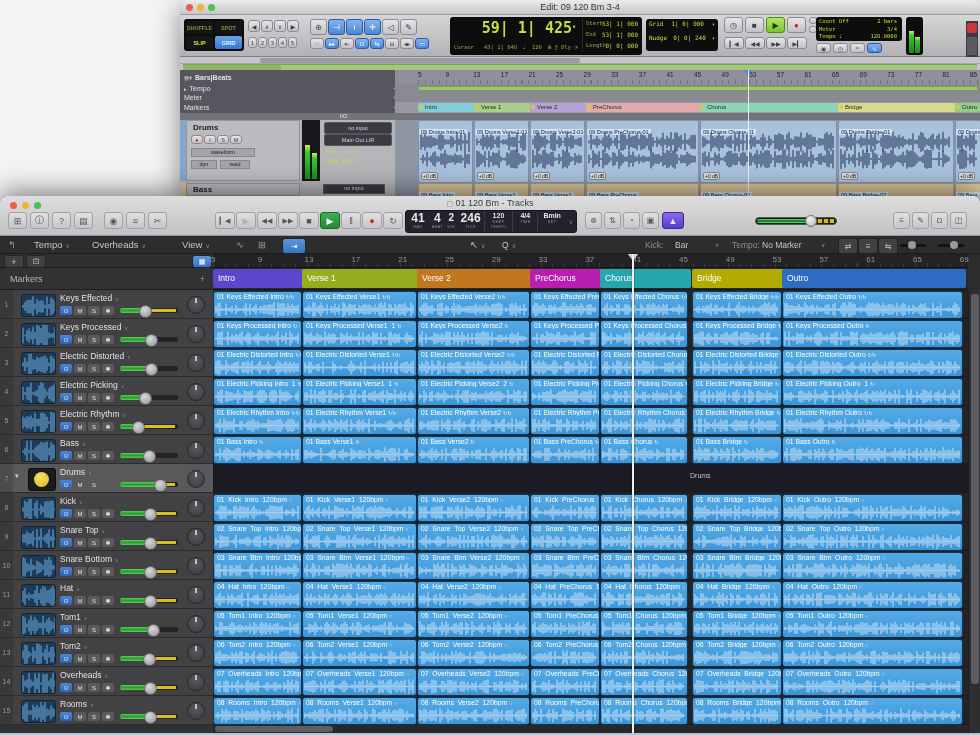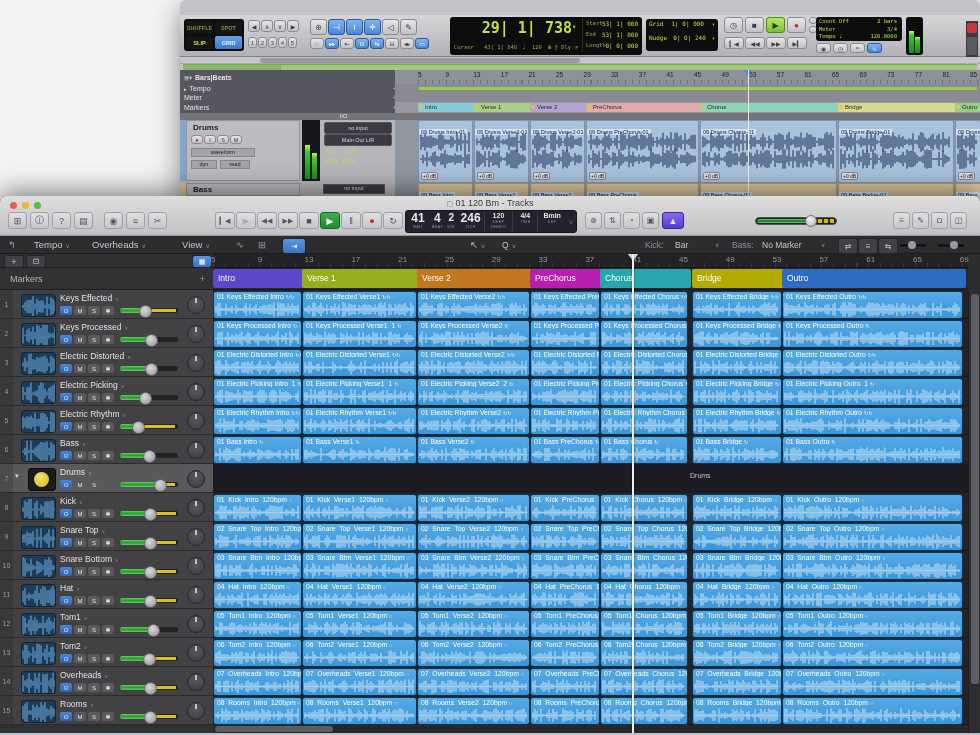--- a/index.html
+++ b/index.html
@@ -126,20 +126,26 @@
   #ph-handle{left:628px;top:58px;width:0;height:0;border-left:5px solid transparent;
       border-right:5px solid transparent;border-top:7px solid #e8e8ea;}
   svg{display:block;}
 </style>
 </head>
 <body>
 
 <div class="stage">
 
   <div class="abs" id="pt">
+    <div class="abs" id="pt-title">
+      <span class="light" style="left:6px;background:#f05a4e"></span>
+      <span class="light" style="left:17px;background:#f0b42e"></span>
+      <span class="light" style="left:28px;background:#4ec04a"></span>
+      <span>Edit: 09 120 Bm 3-4</span>
+    </div>
 
     <div class="abs" id="pt-toolbar">
       <div class="ptpanel" style="left:4px;top:4px;width:60px;height:32px">
         <div class="mode" style="left:2px;top:2px">SHUFFLE</div>
         <div class="mode" style="left:31px;top:2px">SPOT</div>
         <div class="mode bright" style="left:2px;top:17px">SLIP</div>
         <div class="mode grid" style="left:31px;top:17px">GRID</div>
       </div>
       <div class="abs" id="pt-zoomrow" style="left:68px;top:5px;width:54px;height:12px">
           <div class="ptbtn" style="left: 0px; top: 0px; width: 12px; height: 12px; font-size: 6px;">◀</div>
@@ -167,21 +173,21 @@
           <div class="ptbtn on" style="left: 15px; top: 0px; width: 14px; height: 11px; font-size: 6px;">▸▸</div>
           <div class="ptbtn" style="left: 30px; top: 0px; width: 14px; height: 11px; font-size: 6px;">⇤</div>
           <div class="ptbtn on" style="left: 45px; top: 0px; width: 14px; height: 11px; font-size: 6px;">⊡</div>
           <div class="ptbtn on" style="left: 60px; top: 0px; width: 14px; height: 11px; font-size: 6px;">⇆</div>
           <div class="ptbtn" style="left: 75px; top: 0px; width: 14px; height: 11px; font-size: 6px;">⊟</div>
           <div class="ptbtn" style="left: 90px; top: 0px; width: 14px; height: 11px; font-size: 6px;">◂▸</div>
           <div class="ptbtn on" style="left: 105px; top: 0px; width: 14px; height: 11px; font-size: 6px;">▭</div>
         </div>
 
       <div class="ptpanel" style="left:270px;top:2px;width:192px;height:38px">
-        <div class="abs lcdg nowrap" style="left:4px;top:2px;width:118px;font-size:15px;font-weight:bold;text-align:right">29| 1| 738</div>
+        <div class="abs lcdg nowrap" style="left:4px;top:2px;width:118px;font-size:15px;font-weight:bold;text-align:right">59| 1| 425</div>
         <div class="abs lcdg" style="left:122px;top:6px;font-size:7px">▾</div>
         <div class="abs lcddim" style="left:4px;top:27px;font-size:5.5px">Cursor</div>
         <div class="abs lcddim" style="left:34px;top:27px;font-size:5.5px">43| 1| 848</div>
         <div class="abs lcddim" style="left:72px;top:27px;font-size:5.5px">♩</div>
         <div class="abs lcddim" style="left:82px;top:27px;font-size:5.5px">120</div>
         <div class="abs lcddim" style="left:98px;top:27px;font-size:5.5px">⊞ ƒ Dly ◔</div>
         <div class="abs" id="pt-sel" style="left:132px;top:1px;width:58px;height:34px;border-left:1px solid #2a2a20">
             <div style="position: relative; height: 11px;">
               <div class="abs lcddim" style="left: 3px; top: 2px; font-size: 5.5px;">Start</div>
               <div class="abs lcdg" style="right: 2px; top: 2px; font-size: 6px;">53| 1| 000</div>
@@ -500,21 +506,21 @@
       <span class="mitem" style="left:92px"><span>Overheads</span><span class="chev">∨</span></span>
       <span class="mitem" style="left:182px"><span>View</span><span class="chev">∨</span></span>
       <span class="mitem" style="left:236px;color:#9a9aa0">∿</span>
       <span class="mitem" style="left:258px;color:#9a9aa0">⊞</span>
       <div class="mbtn blue" style="left:282px;width:22px">⇥</div>
       <span class="mitem" style="left:470px"><span>↖</span><span class="chev">∨</span></span>
       <span class="mitem" style="left:502px"><span style="font-size:8.5px">Q</span><span class="chev">∨</span></span>
       <span class="mitem" style="left:645px;color:#8e8e94;font-size:8.5px">Kick:</span>
       <span class="mitem" style="left:675px;font-size:8.5px">Bar</span>
       <span class="mitem chev" style="left:712px">∨</span>
-      <span class="mitem" style="left:732px;color:#8e8e94;font-size:8.5px">Bass:</span>
+      <span class="mitem" style="left:732px;color:#8e8e94;font-size:8.5px">Tempo:</span>
       <span class="mitem" style="left:762px;font-size:8.5px">No Marker</span>
       <span class="mitem chev" style="left:818px">∨</span>
       <div id="lg-snap-icons">
           <div class="mbtn" style="left: 838px; width: 18px;">⇄</div>
           <div class="mbtn" style="left: 858px; width: 18px;">≡</div>
           <div class="mbtn" style="left: 878px; width: 18px;">⇆</div>
         </div>
       <div class="zslider" style="left:900px;width:26px">
           <div class="zknob" style="left:8px"></div>
         </div>

